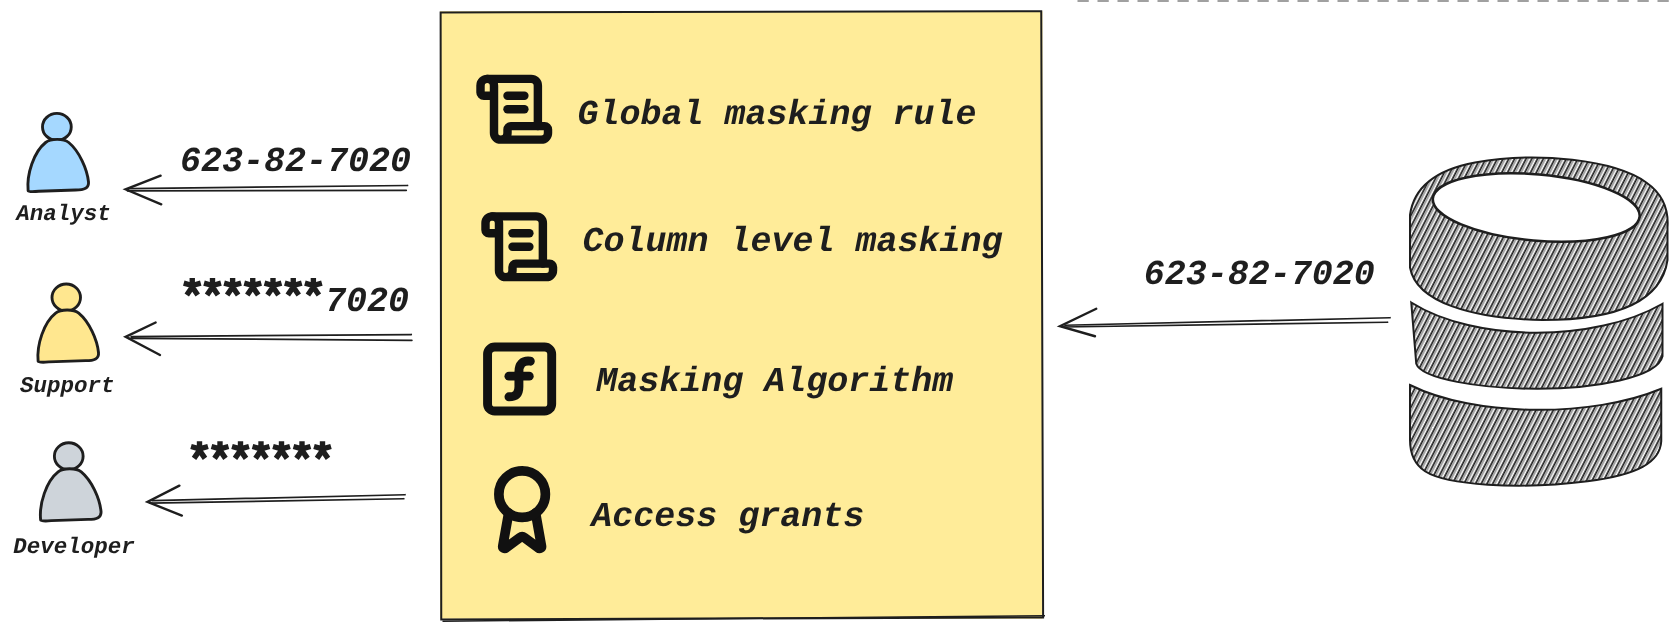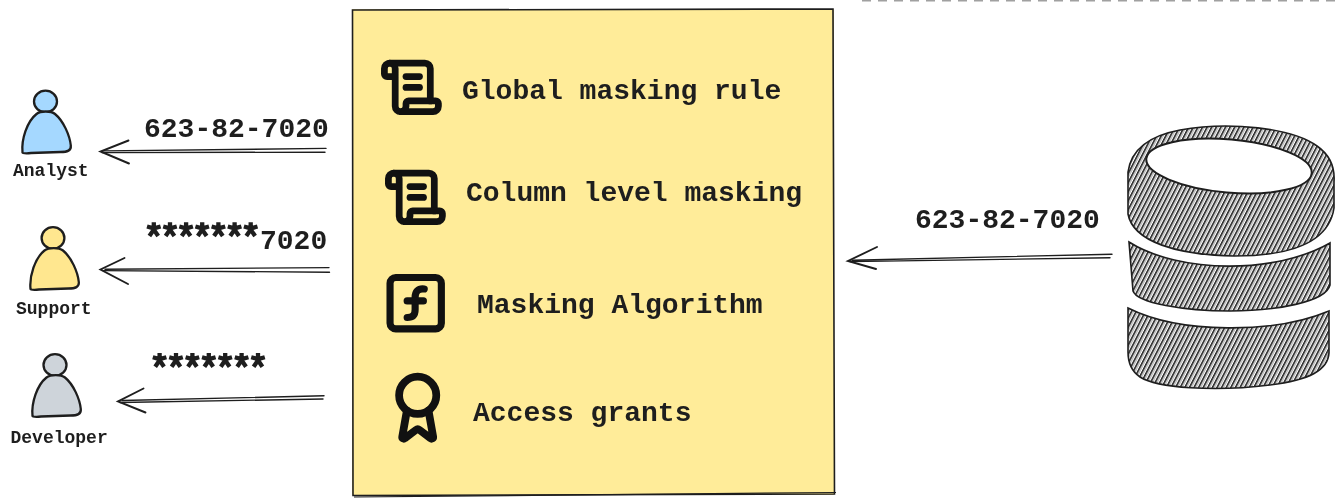--- a/index.html
+++ b/index.html
@@ -1,16 +1,16 @@
 <!DOCTYPE html>
 <html><head>
 <meta charset="utf-8">
 <style>
 html,body{margin:0;padding:0;background:#ffffff;}
-#stage{position:relative;width:1340px;height:504px;overflow:hidden;}
+#stage{position:relative;width:1340px;height:504px;overflow:hidden;font-style:italic;}
 svg{display:block;}
 text{font-family:"Liberation Mono", monospace;fill:#1e1e1e;-webkit-font-smoothing:antialiased;}
 </style>
 </head>
 <body>
 <div id="stage">
 <svg width="1340" height="504" viewBox="0 0 1340 504">
 <defs>
 <pattern id="hp" patternUnits="userSpaceOnUse" width="4.1" height="4.1" patternTransform="rotate(27)">
 <line x1="1.6" y1="-1" x2="1.6" y2="5.1" stroke="#1e1e1e" stroke-width="1.45"></line>

